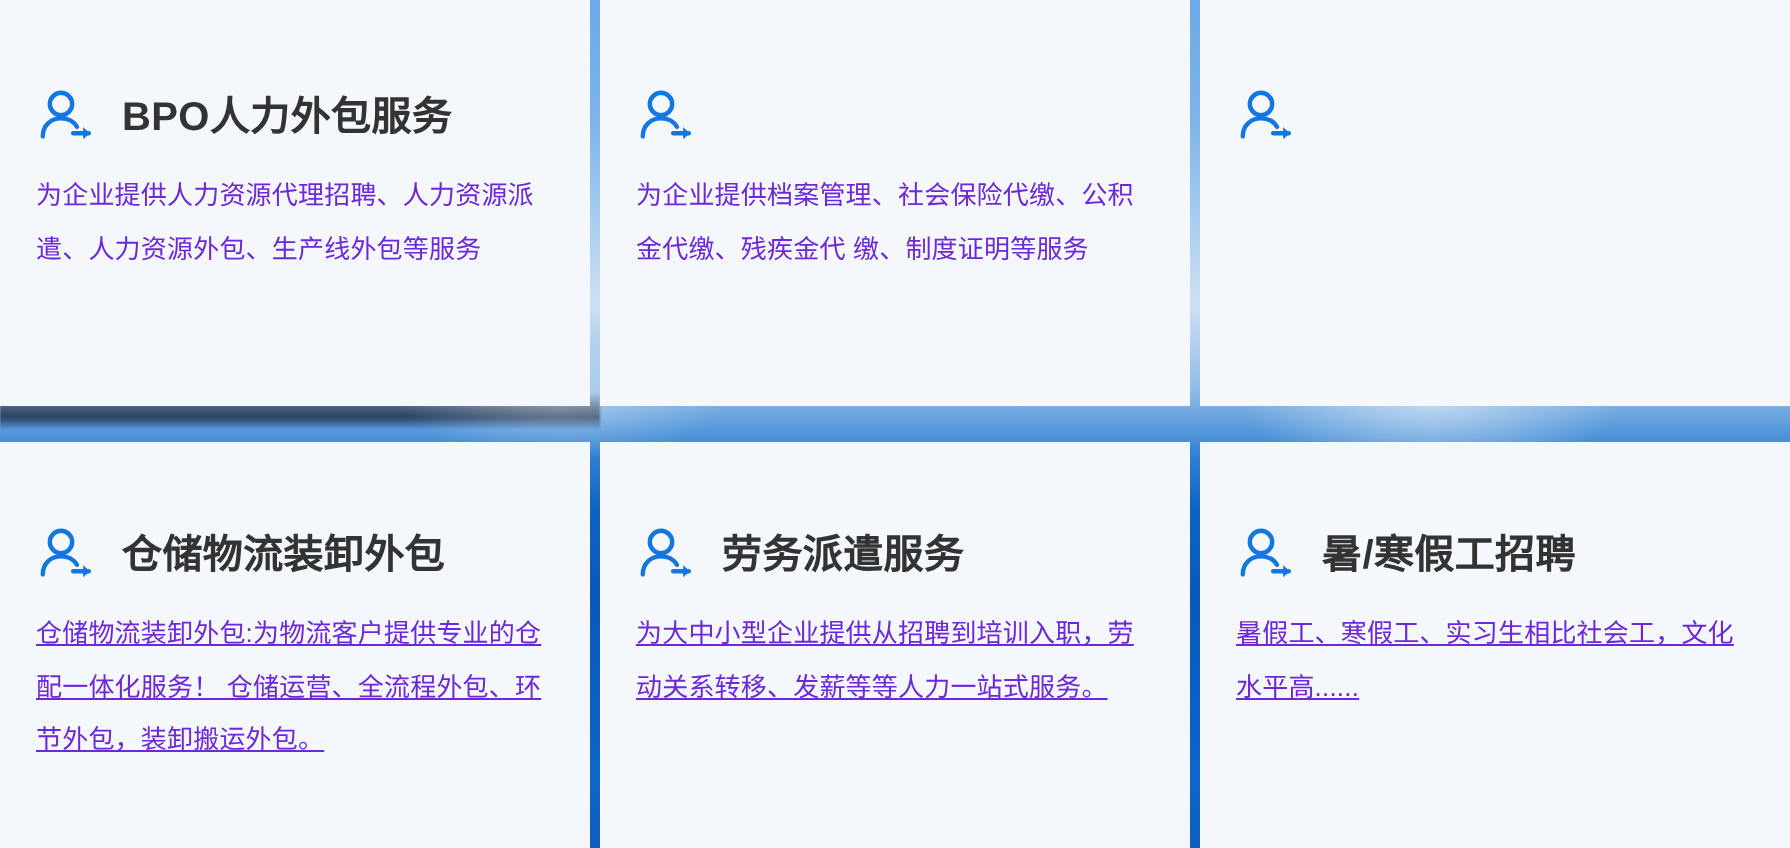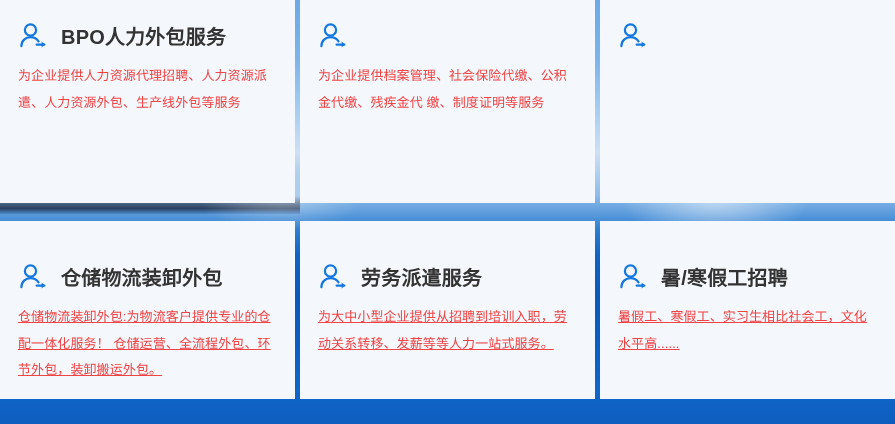--- a/index.html
+++ b/index.html
@@ -75,47 +75,47 @@
 
   .card {
     background: #f4f7fc;
     box-sizing: border-box;
     padding: 0 18px;
     overflow: hidden;
     position: relative;
   }
   
   .grid > .card:nth-child(n+4) {
-    height: 178px;
+    height: 203px;
   }
 
   .card-head {
     display: flex;
     align-items: center;
     gap: 13px;
-    padding-top: 22px;
+    padding-top: 44px;
     margin-bottom: 11px;
   }
   .icon-user-arrow {
     flex: 0 0 auto;
     width: 30px;
     height: 30px;
     display: block;
   }
   .card-title {
     font-size: 20px;
     font-weight: 700;
     color: #333333;
     letter-spacing: 0.2px;
     line-height: 1.1;
     white-space: nowrap;
   }
   .card-desc {
     font-size: 13px;
-    color: #ef4444;
+    color: #6d28d9;
     line-height: 2.07;
     letter-spacing: 0.1px;
     margin: 0;
     max-width: 258px;
   }
 
   
   .row2 .card-head { padding-top: 42px; }
   .row2 .card-desc { line-height: 2.05; text-decoration: underline; }
 </style>

